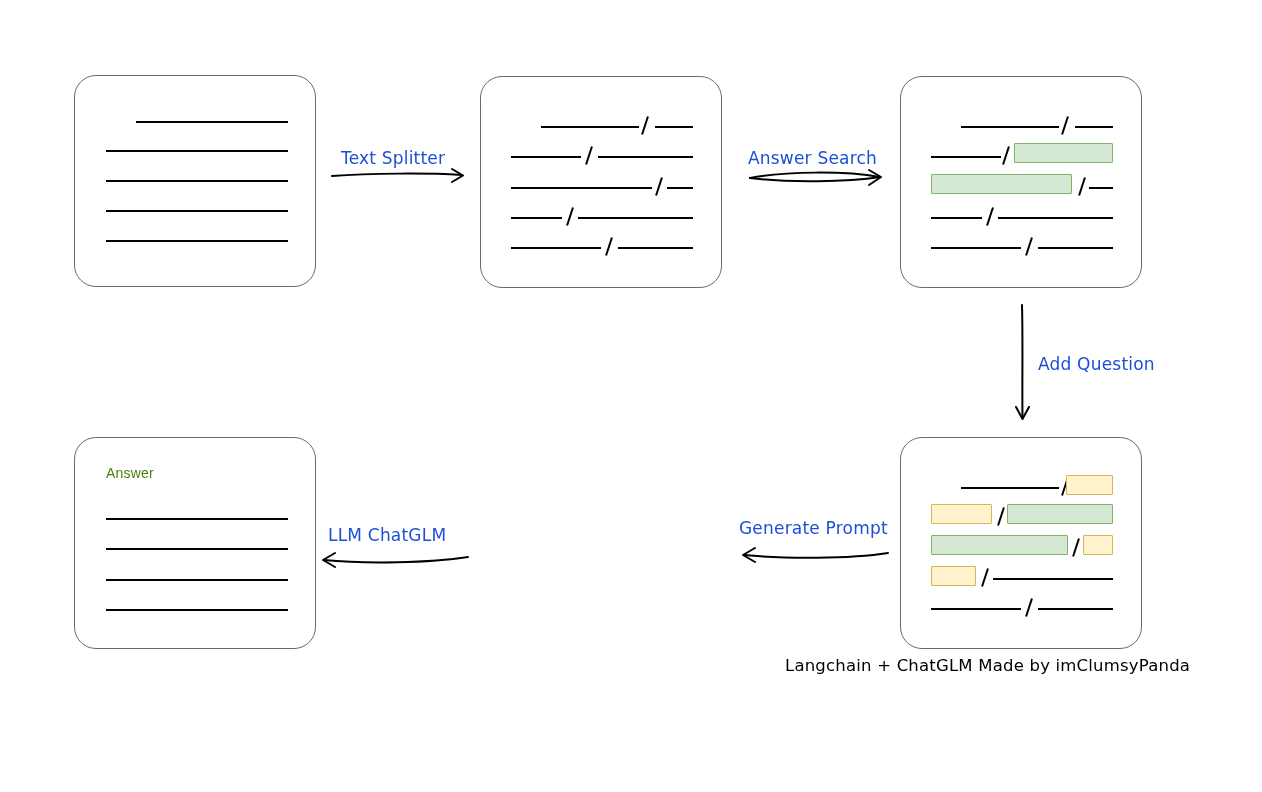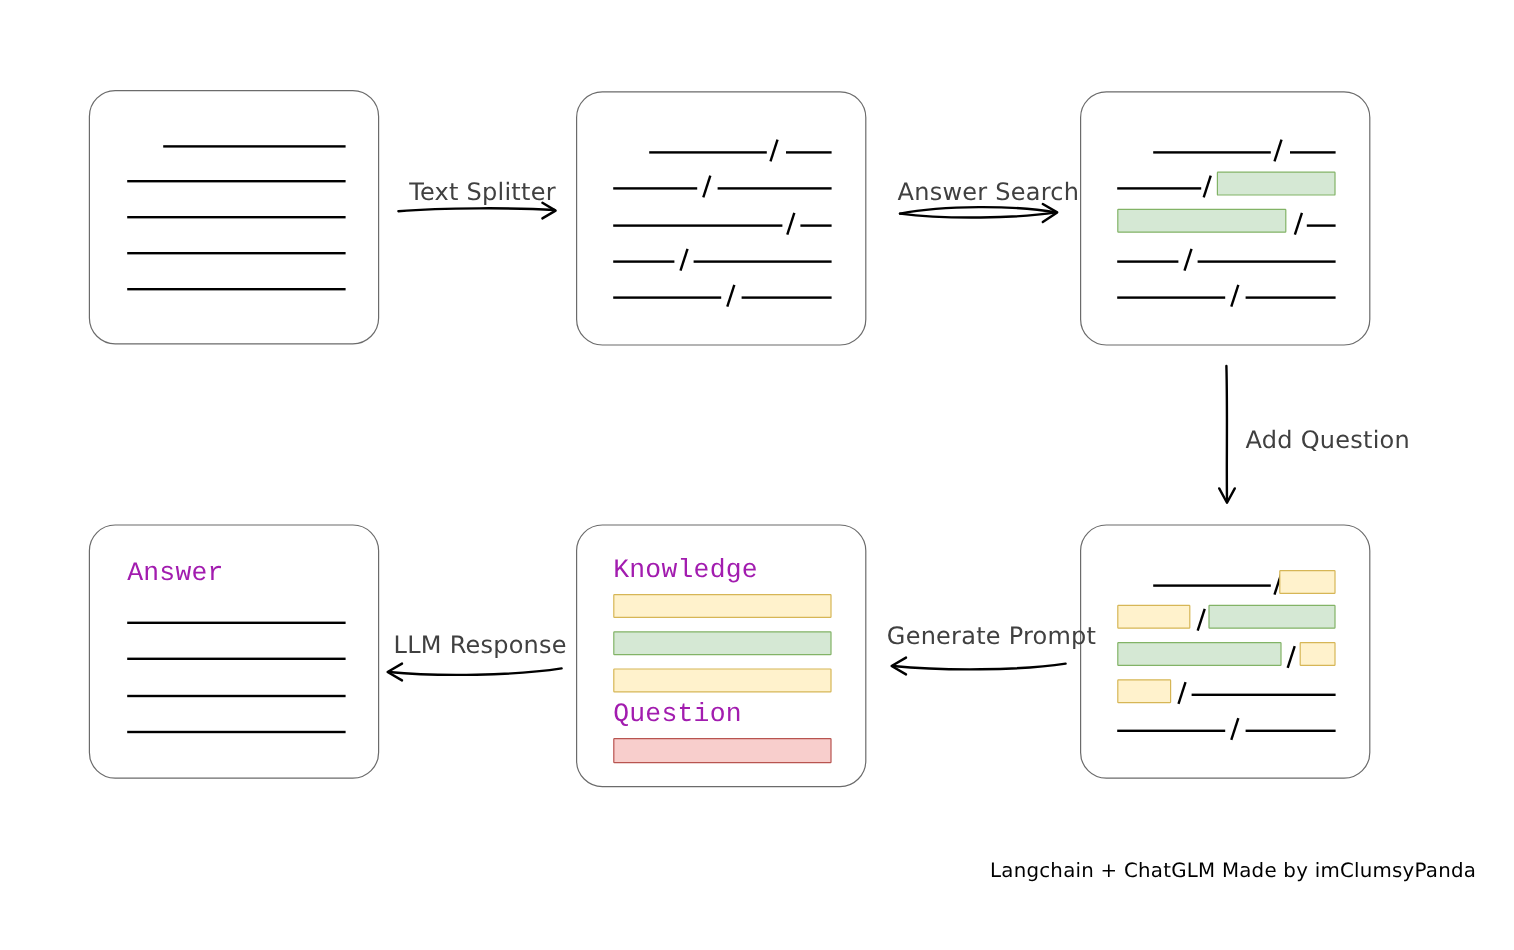--- a/index.html
+++ b/index.html
@@ -20,23 +20,23 @@
   }
   .node {
     position: absolute;
     box-sizing: border-box;
     border: 1.3px solid #6b6b6b;
     border-radius: 22px;
     background: #ffffff;
   }
   .node-title {
     position: absolute;
-    font-family: Liberation Mono, monospace;
-    font-size: 22px;
-    color: #a21caf;
+    font-family: Liberation Sans, sans-serif;
+    font-size: 14px;
+    color: #4d7c0f;
     letter-spacing: 0.2px;
     white-space: nowrap;
   }
   .rule {
     position: absolute;
     background: #000000;
     height: 2px;
   }
   .slash {
     position: absolute;
@@ -51,22 +51,22 @@
     border-width: 1.6px;
     border-style: solid;
     border-radius: 1px;
   }
   .chip-green { background: #d5e8d4; border-color: #82b366; }
   .chip-yellow { background: #fff2cc; border-color: #d6b656; }
   .chip-red   { background: #f8cecc; border-color: #b85450; }
   .edge-label {
     position: absolute;
     font-family: "DejaVu Sans", sans-serif;
-    font-size: 20px;
-    color: #404040;
+    font-size: 17px;
+    color: #1d4ed8;
     white-space: nowrap;
     letter-spacing: 0.2px;
   }
   .footer-note {
     position: absolute;
     font-family: "DejaVu Sans", sans-serif;
     font-size: 16.5px;
     color: #000000;
     white-space: nowrap;
     letter-spacing: 0.2px;
@@ -158,28 +158,20 @@
 
     <div class="chip chip-yellow" style="left:30px; top:128px; width:45px; height:20px;"></div>
     <div class="slash" style="left:83px; top:130px; height:19px;"></div>
     <div class="rule" style="left:92px; top:140px; width:120px;"></div>
 
     <div class="rule" style="left:30px; top:170px; width:90px;"></div>
     <div class="slash" style="left:127px; top:160px; height:19px;"></div>
     <div class="rule" style="left:137px; top:170px; width:75px;"></div>
   </div>
 
-  <div class="node" style="left:480px; top:437px; width:242px; height:219px;">
-    <div class="node-title" style="left:30px; top:25px;">Knowledge</div>
-    <div class="chip chip-yellow" style="left:30px; top:57px; width:182px; height:20px;"></div>
-    <div class="chip chip-green" style="left:30px; top:88px; width:182px; height:20px;"></div>
-    <div class="chip chip-yellow" style="left:30px; top:119px; width:182px; height:20px;"></div>
-    <div class="node-title" style="left:30px; top:145px;">Question</div>
-    <div class="chip chip-red" style="left:30px; top:177px; width:182px; height:21px;"></div>
-  </div>
 
   <div class="node" style="left:74px; top:437px; width:242px; height:212px;">
     <div class="node-title" style="left:31px; top:27px;">Answer</div>
     <div class="rule" style="left:31px; top:80px; width:182px;"></div>
     <div class="rule" style="left:31px; top:110px; width:182px;"></div>
     <div class="rule" style="left:31px; top:141px; width:182px;"></div>
     <div class="rule" style="left:31px; top:171px; width:182px;"></div>
   </div>
 
   <div class="edge-label" style="left:341px; top:148px;">Text Splitter</div>
@@ -200,21 +192,21 @@
     <path d="M10,2 C11,40 10,80 10.5,114"></path>
     <path d="M4,104 L10.5,116 L17,104"></path>
   </svg>
 
   <div class="edge-label" style="left:739px; top:518px;">Generate Prompt</div>
   <svg class="arrow-svg" style="left:740px; top:545px; width:150px; height:22px;" viewBox="0 0 150 22">
     <path d="M148,8 C110,14 45,14 4,10"></path>
     <path d="M15,3 L3,10 L15,17"></path>
   </svg>
 
-  <div class="edge-label" style="left:328px; top:525px;">LLM Response</div>
+  <div class="edge-label" style="left:328px; top:525px;">LLM ChatGLM</div>
   <svg class="arrow-svg" style="left:320px; top:550px; width:150px; height:22px;" viewBox="0 0 150 22">
     <path d="M148,7 C110,13 45,14 4,10"></path>
     <path d="M15,3 L3,10 L15,17"></path>
   </svg>
 
-  <div class="footer-note" style="left:785px; top:716px;margin-left:40px;">Langchain + ChatGLM Made by imClumsyPanda</div>
+  <div class="footer-note" style="left:785px; top:656px;">Langchain + ChatGLM Made by imClumsyPanda</div>
 
 </div>
 
 </body></html>

